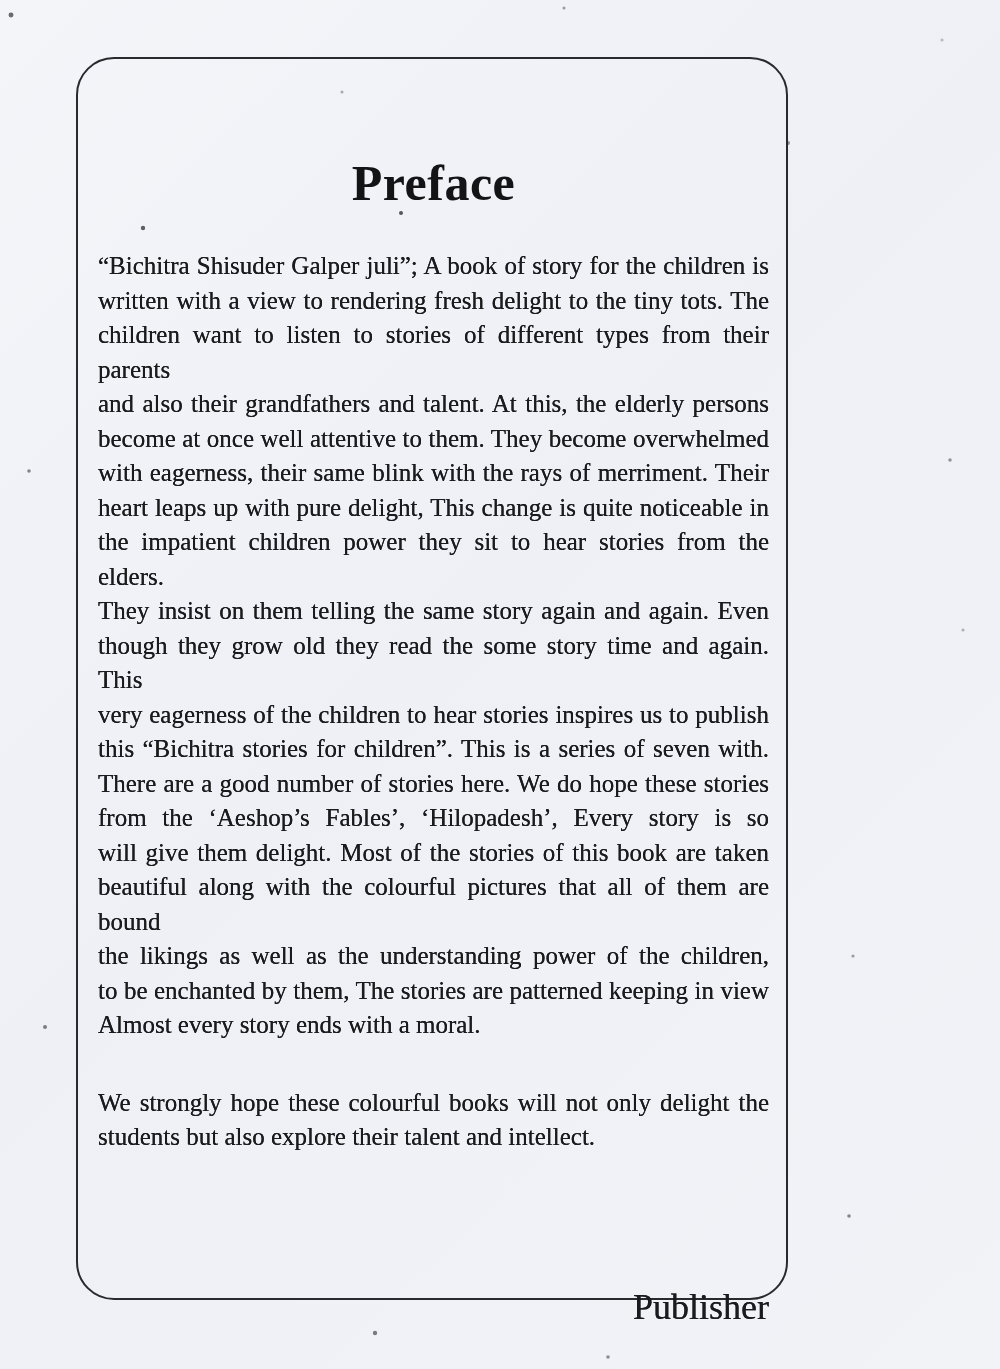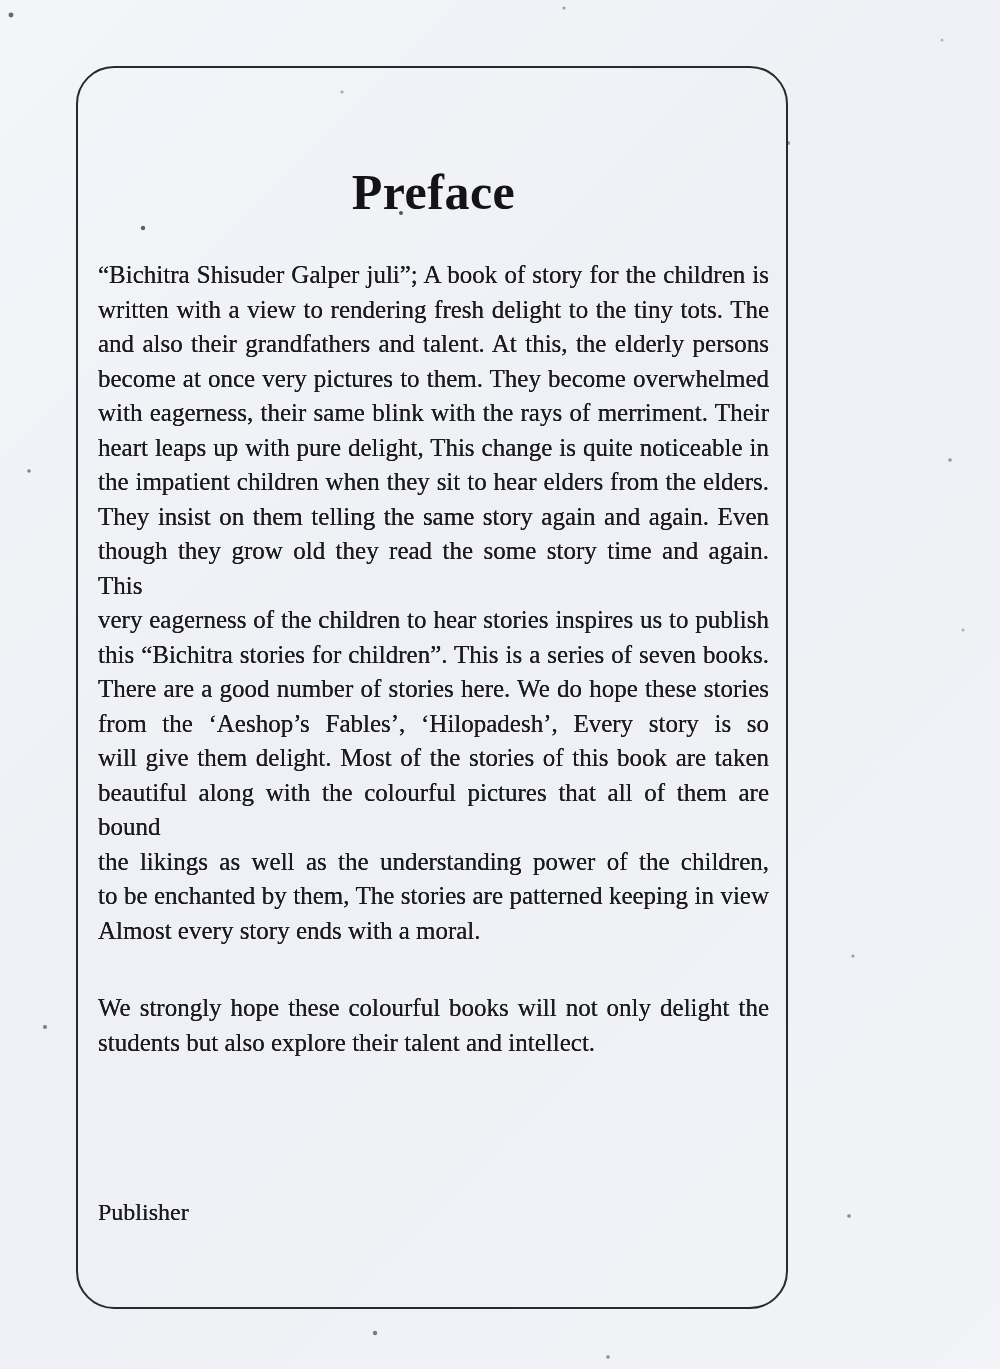--- a/index.html
+++ b/index.html
@@ -39,21 +39,21 @@
       962px 629px 0 0.6px #b0b0b8,
       44px 1026px 0 1px #7c7c84,
       852px 955px 0 0.6px #9a9aa2,
       374px 1332px 0 1.2px #7a7a82,
       607px 1356px 0 0.8px #8c8c94,
       848px 1215px 0 0.8px #86868e;
   }
   .frame {
     position: absolute;
     left: 76px;
-    top: 66px;
+    top: 57px;
     width: 712px;
     height: 1243px;
     box-sizing: border-box;
     border: 2.5px solid var(--frame-border, #2a2a2e);
     border-radius: 38px;
   }
   .content {
     position: absolute;
     left: 20px;
     right: 17px;
@@ -81,50 +81,51 @@
     text-align-last: justify;
     -moz-text-align-last: justify;
     white-space: normal;
   }
   .line.last-line {
     text-align-last: left;
     -moz-text-align-last: left;
   }
   .signature {
     margin-top: 135px;
-    text-align: left;
-    font-size: 24px;
+    text-align: right;
+    font-size: 36px;
     line-height: 34px;
     color: var(--ink, #1b1b1d);
     text-shadow: 0 0 0.4px #1b1b1d;
   }
 </style>
 </head>
 <body style="background: rgb(242, 243, 247);">
 
 <div class="page">
   <div class="speckles"></div>
 
   <div class="frame">
     <div class="content">
 
       <div class="title">Preface</div>
 
       <div class="para para1">
           <div class="line">“Bichitra Shisuder Galper juli”; A book of story for the children is</div>
           <div class="line">written with a view to rendering fresh delight to the tiny tots. The</div>
+          <div class="line">children want to listen to stories of different types from their parents</div>
           <div class="line">and also their grandfathers and talent. At this, the elderly persons</div>
-          <div class="line">become at once very pictures to them. They become overwhelmed</div>
+          <div class="line">become at once well attentive to them. They become overwhelmed</div>
           <div class="line">with eagerness, their same blink with the rays of merriment. Their</div>
           <div class="line">heart leaps up with pure delight, This change is quite noticeable in</div>
-          <div class="line">the impatient children when they sit to hear elders from the elders.</div>
+          <div class="line">the impatient children power they sit to hear stories from the elders.</div>
           <div class="line">They insist on them telling the same story again and again. Even</div>
           <div class="line">though they grow old they read the some story time and again. This</div>
           <div class="line">very eagerness of the children to hear stories inspires us to publish</div>
-          <div class="line">this “Bichitra stories for children”. This is a series of seven books.</div>
+          <div class="line">this “Bichitra stories for children”. This is a series of seven with.</div>
           <div class="line">There are a good number of stories here. We do hope these stories</div>
           <div class="line">from the ‘Aeshop’s Fables’, ‘Hilopadesh’, Every story is so</div>
           <div class="line">will give them delight. Most of the stories of this book are taken</div>
           <div class="line">beautiful along with the colourful pictures that all of them are bound</div>
           <div class="line">the likings as well as the understanding power of the children,</div>
           <div class="line">to be enchanted by them, The stories are patterned keeping in view</div>
           <div class="line last-line">Almost every story ends with a moral.</div>
         </div>
 
       <div class="para para2">

